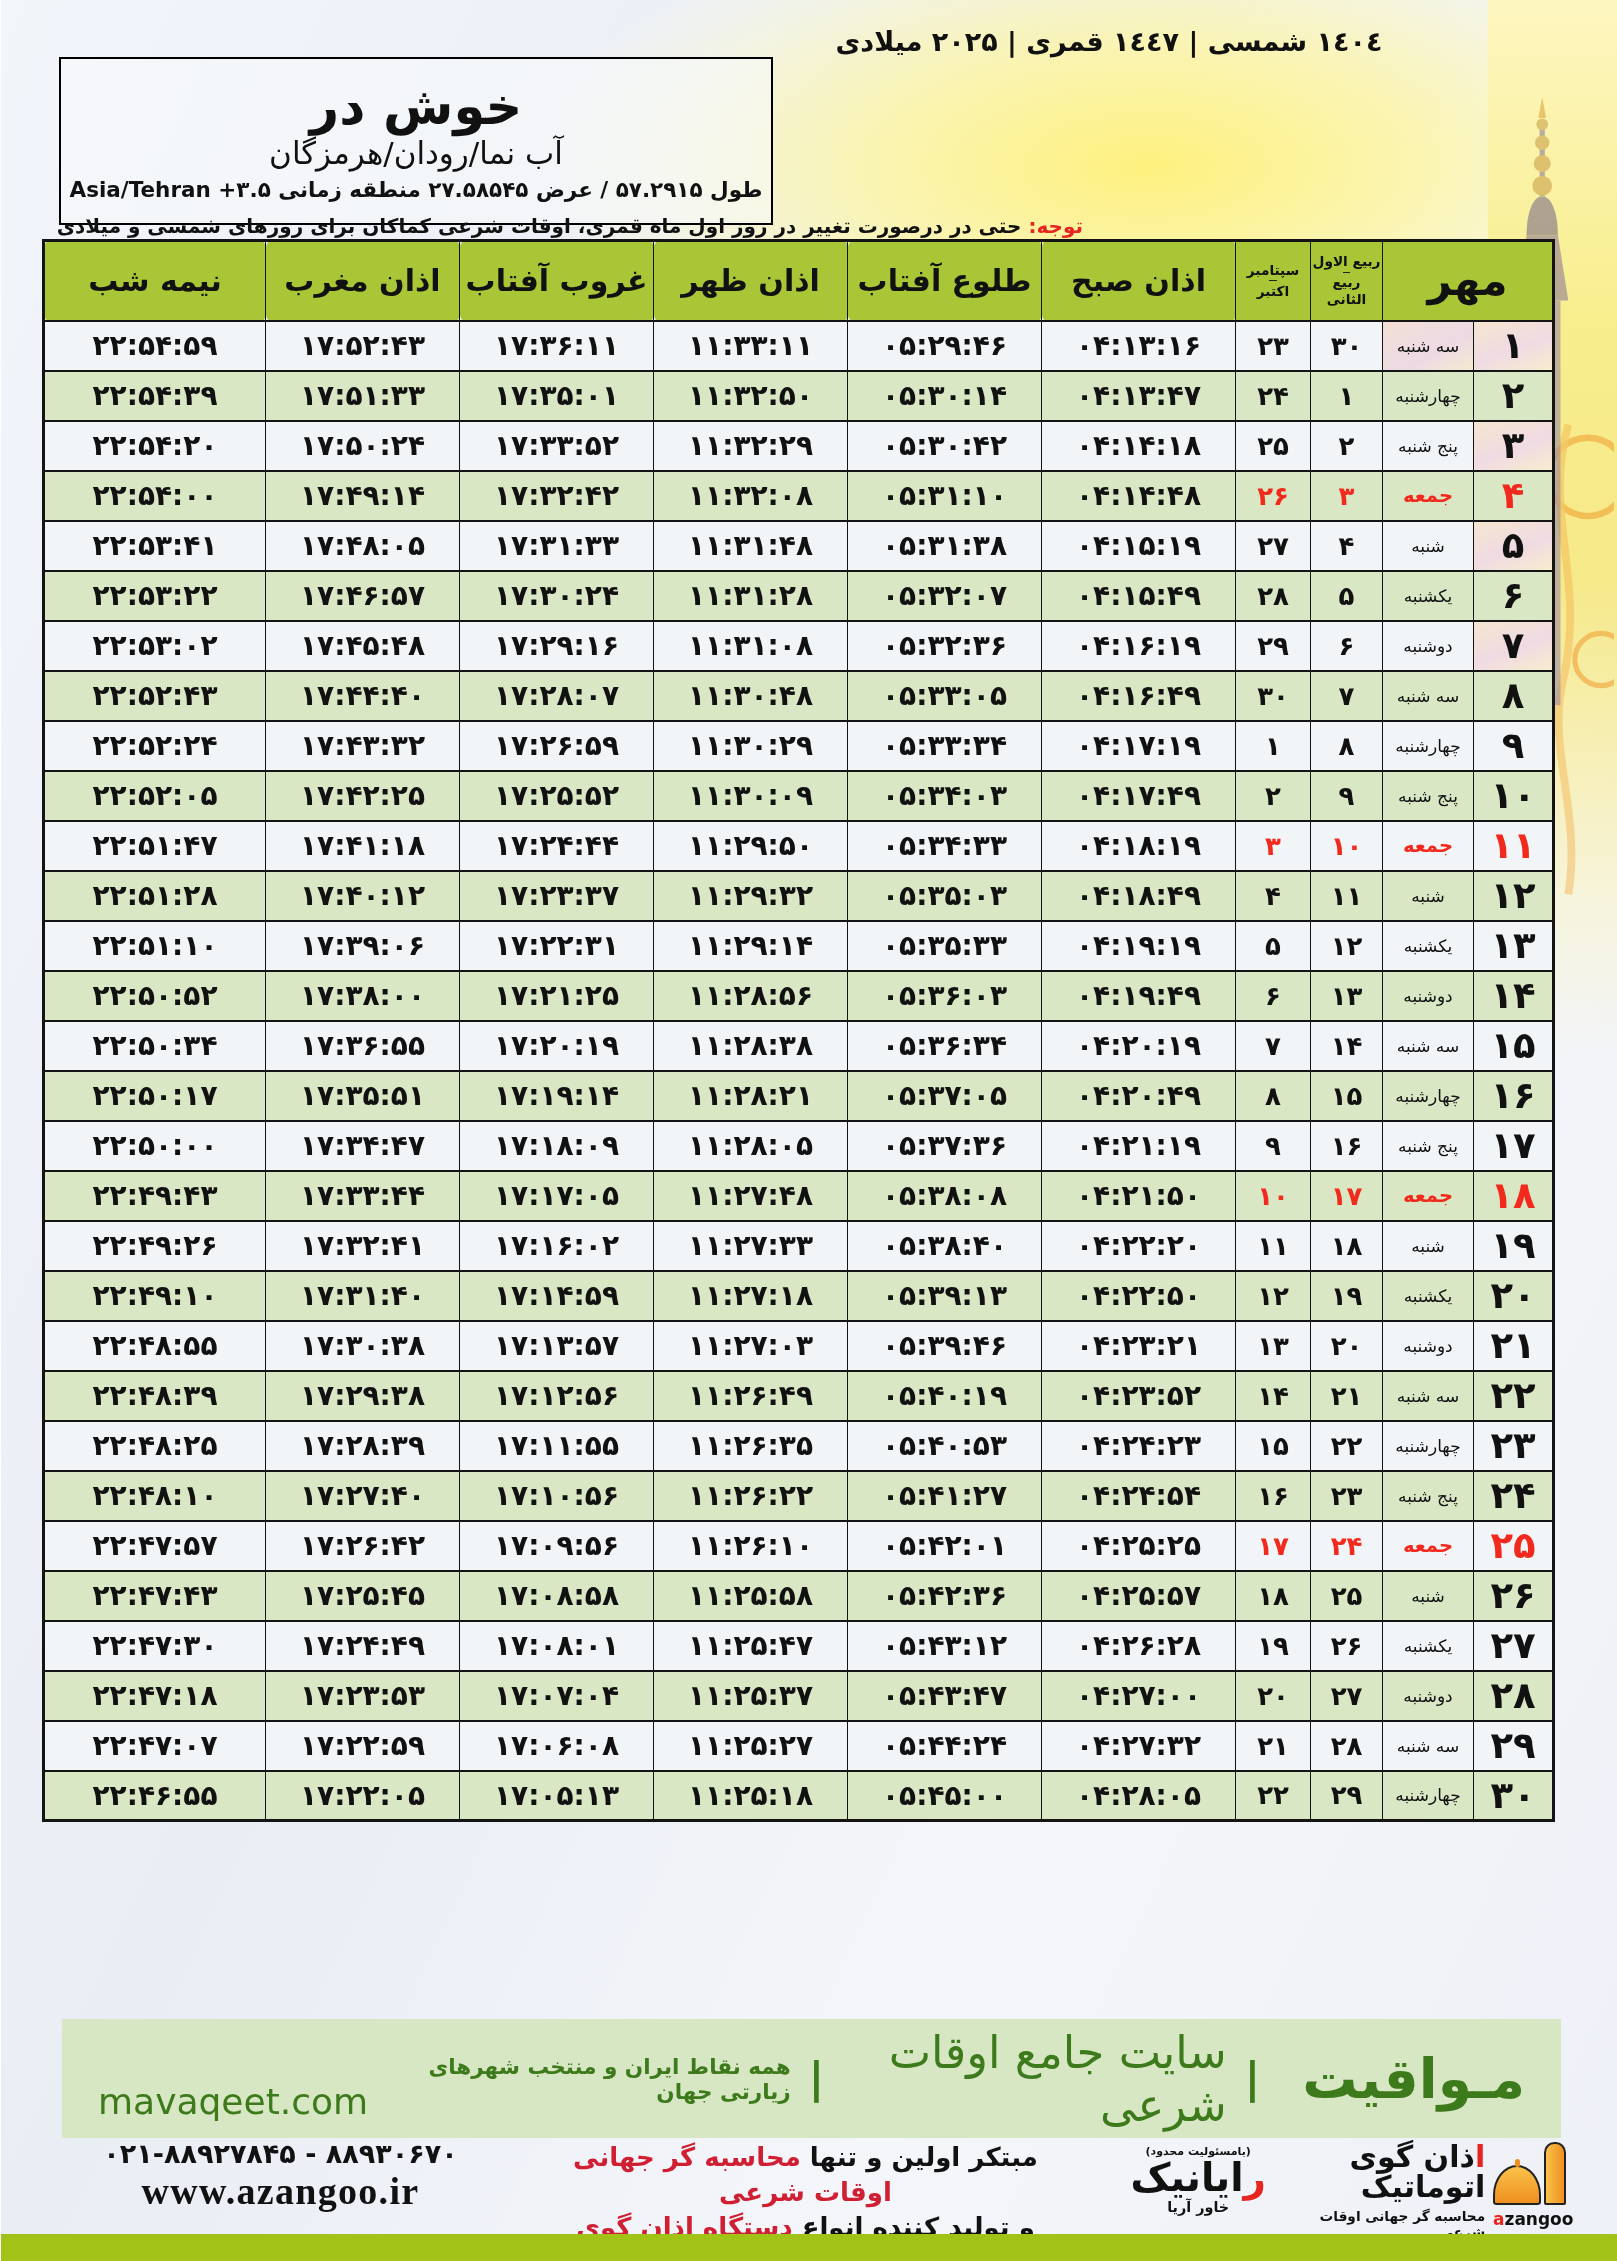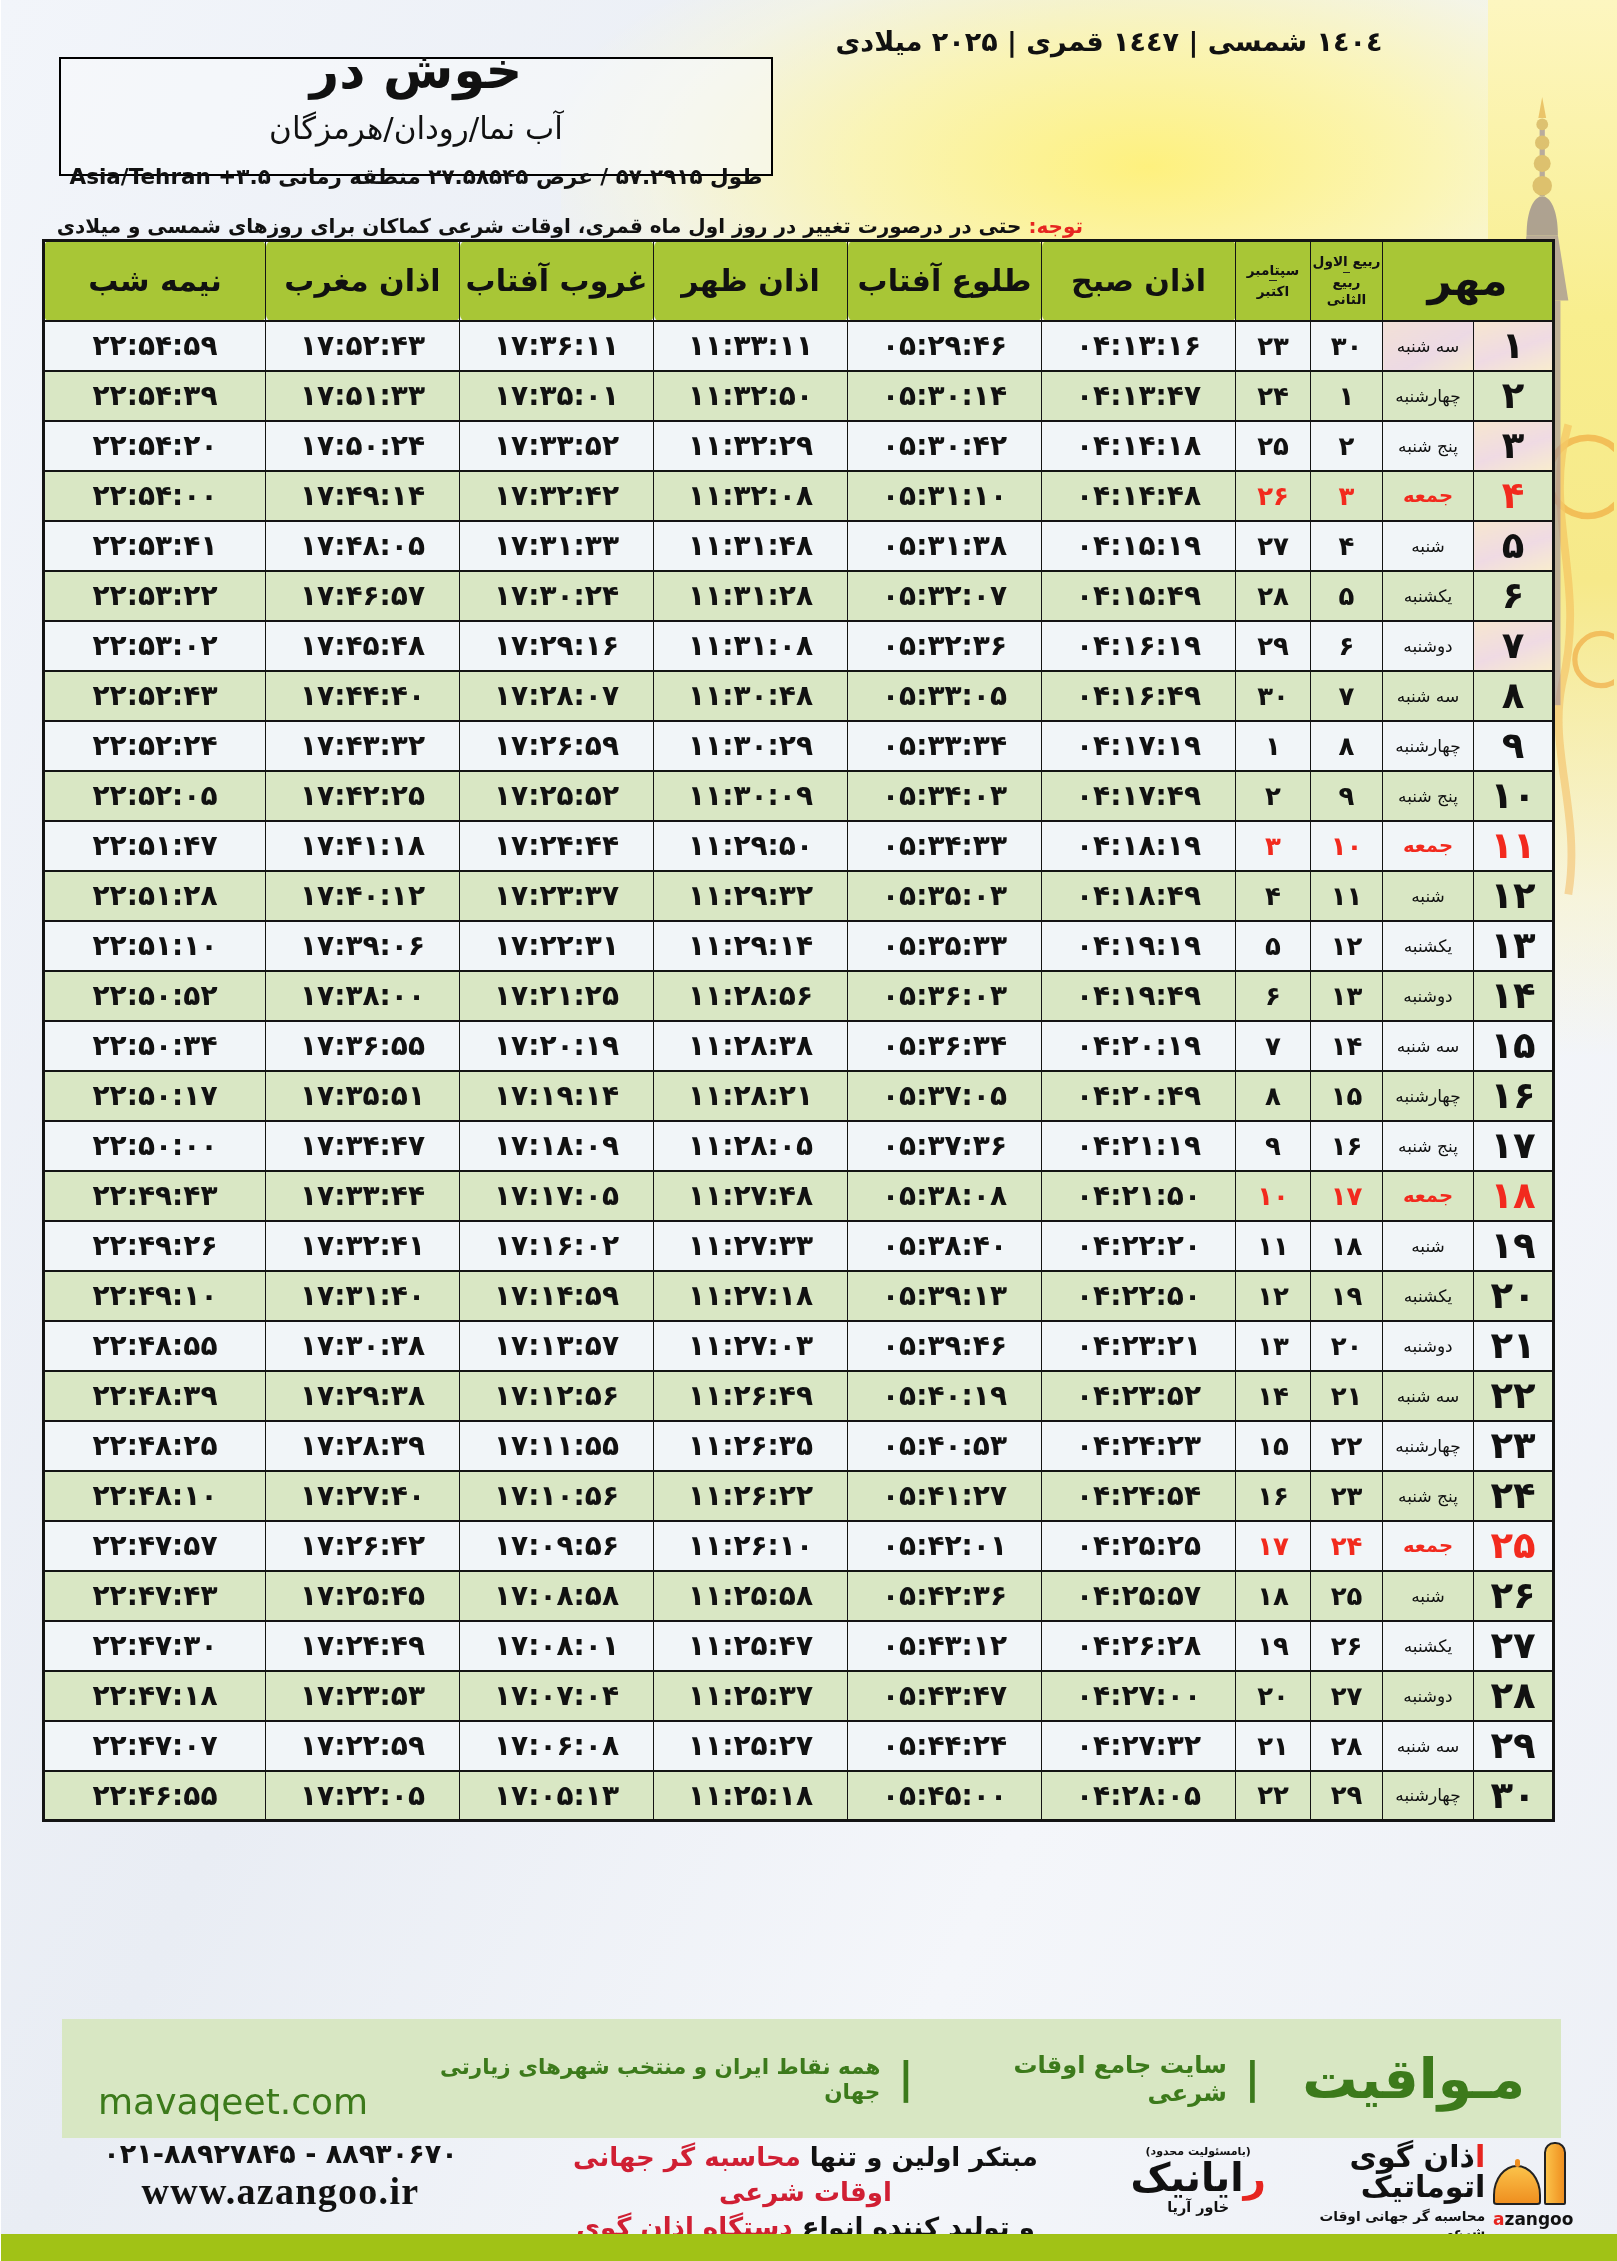--- a/index.html
+++ b/index.html
@@ -17,23 +17,23 @@
     pointer-events:none;
   }
   .side-strip {
     position:absolute; top:0; right:0; width:130px; height:1057px;
     background:linear-gradient(180deg,#fdf6c0 0%,#f8ee8e 30%,#f6e98a 55%,rgba(250,243,190,.5) 85%,rgba(250,243,190,0) 100%);
     pointer-events:none;
   }
   .side-strip svg { position:absolute; top:19.6px; right:3.9px; }
   
   .loc-box {
-    position:absolute; top:57px; left:59px; width:714px; height:119px;
+    position:absolute; top:57px; left:59px; width:714px; height:168px;
     border:2.6px solid #000; background:rgba(248,250,252,.55);
-    display:flex; flex-direction:column; align-items:center; justify-content:center; gap:14px;
+    display:flex; flex-direction:column; align-items:center; justify-content:center; gap:2px;
     text-align:center;
   }
   .loc-city { font-size:51px; font-weight:bold; line-height:1.05; }
   .loc-region { font-size:31px; line-height:1.1; }
   .loc-coords { font-size:21.5px; font-weight:bold; margin-top:5.2px; }
   .title-block { position:absolute; top:19.6px; right:98px; width:822px; text-align:center; }
   .main-title { font-size:67px; font-weight:bold; line-height:1.15; }
   .sub-title { font-size:29px; font-weight:bold; margin-top:1.3px; }
   .date-line { font-size:27px; font-weight:bold; margin-top:6.5px; }
   .notice { position:absolute; top:214px; right:535px; width:1044px; font-size:20px; font-weight:bold; text-align:right; }
@@ -66,21 +66,21 @@
   tbody tr.plain:nth-child(-n+8) td.c-day { background:linear-gradient(160deg,#f6e6cf,#efdae3 55%,#f8ecce); }
   tbody tr.plain:nth-child(1) td.c-weekday { background:linear-gradient(150deg,#f2e0d6,#ecd9e4 60%,#f5ead0); }
   
   .band {
     position:absolute; top:2019px; left:62px; width:1499px; height:119px;
     background:#d8e7c3; color:#3c7a1b;
     display:flex; align-items:center; padding:0 36px; gap:18px;
   }
   .band .brand-fa { font-size:55px; font-weight:bold;margin-left:24px; }
   .band .sep { font-size:42px; font-weight:bold; }
-  .band .band-main { font-size:24px; font-weight:bold;text-align:right; }
+  .band .band-main { font-size:45px; font-weight:normal;text-align:right; }
   .band .band-sub { font-size:21.5px; font-weight:bold; }
   .band .site { margin-right:auto; font-size:36px; font-weight:normal; direction:ltr;margin-top:46px; }
   .bottom { position:absolute; top:2135px; left:0; width:1618px; height:99px; }
   .azangoo-logo { position:absolute; right:47px; top:6.5px; width:281px; display:flex; gap:7.8px; align-items:flex-start; }
   .az-shapes { position:relative; width:78px; height:78px; flex:none; }
   .az-dome { position:absolute; left:0; bottom:14.4px; width:48px; height:40px;
     background:linear-gradient(180deg,#fbc24a,#ef8f1f); border:2px solid #222;
     border-radius:50% 50% 8% 8% / 75% 75% 8% 8%; }
   .az-dome:before { content:""; position:absolute; top:-7.8px; left:20px; width:5.2px; height:7.8px; background:#ef8f1f; border-radius:2.6px; }
   .az-pillar { position:absolute; right:5.2px; bottom:14.4px; width:22px; height:63px;

